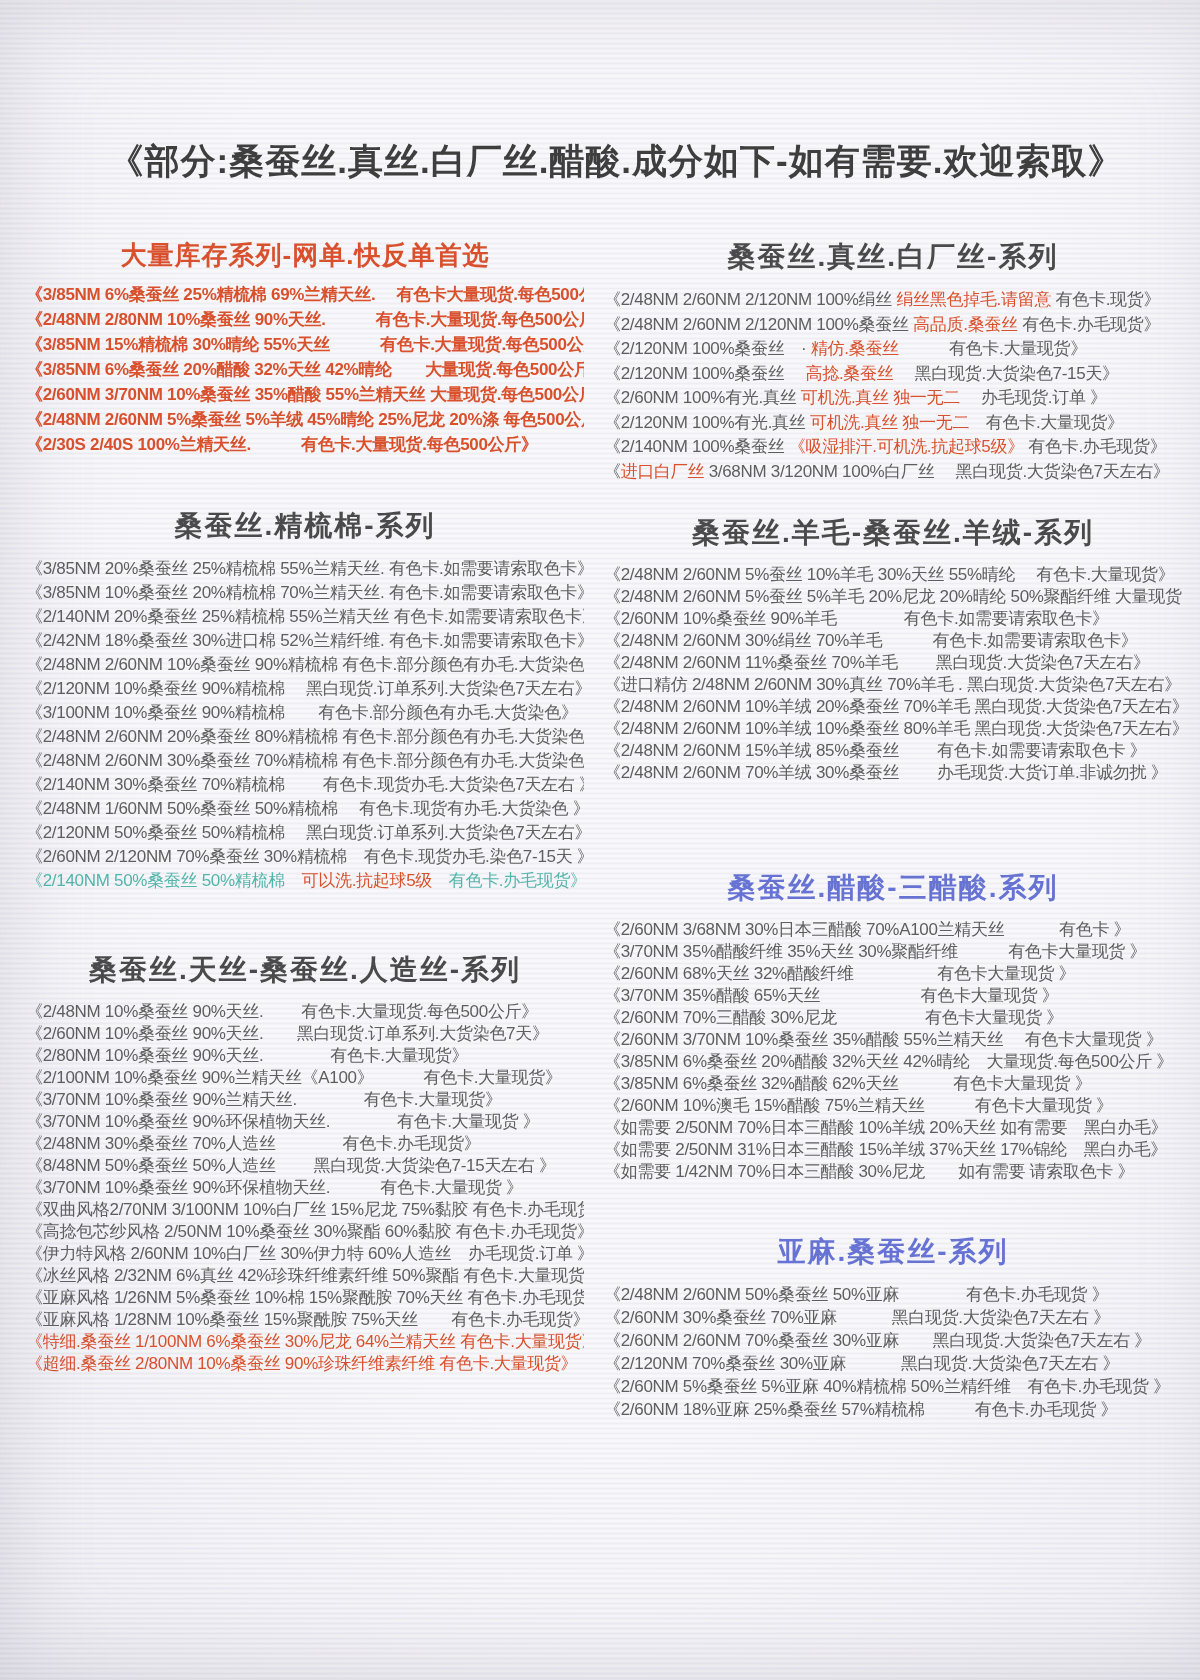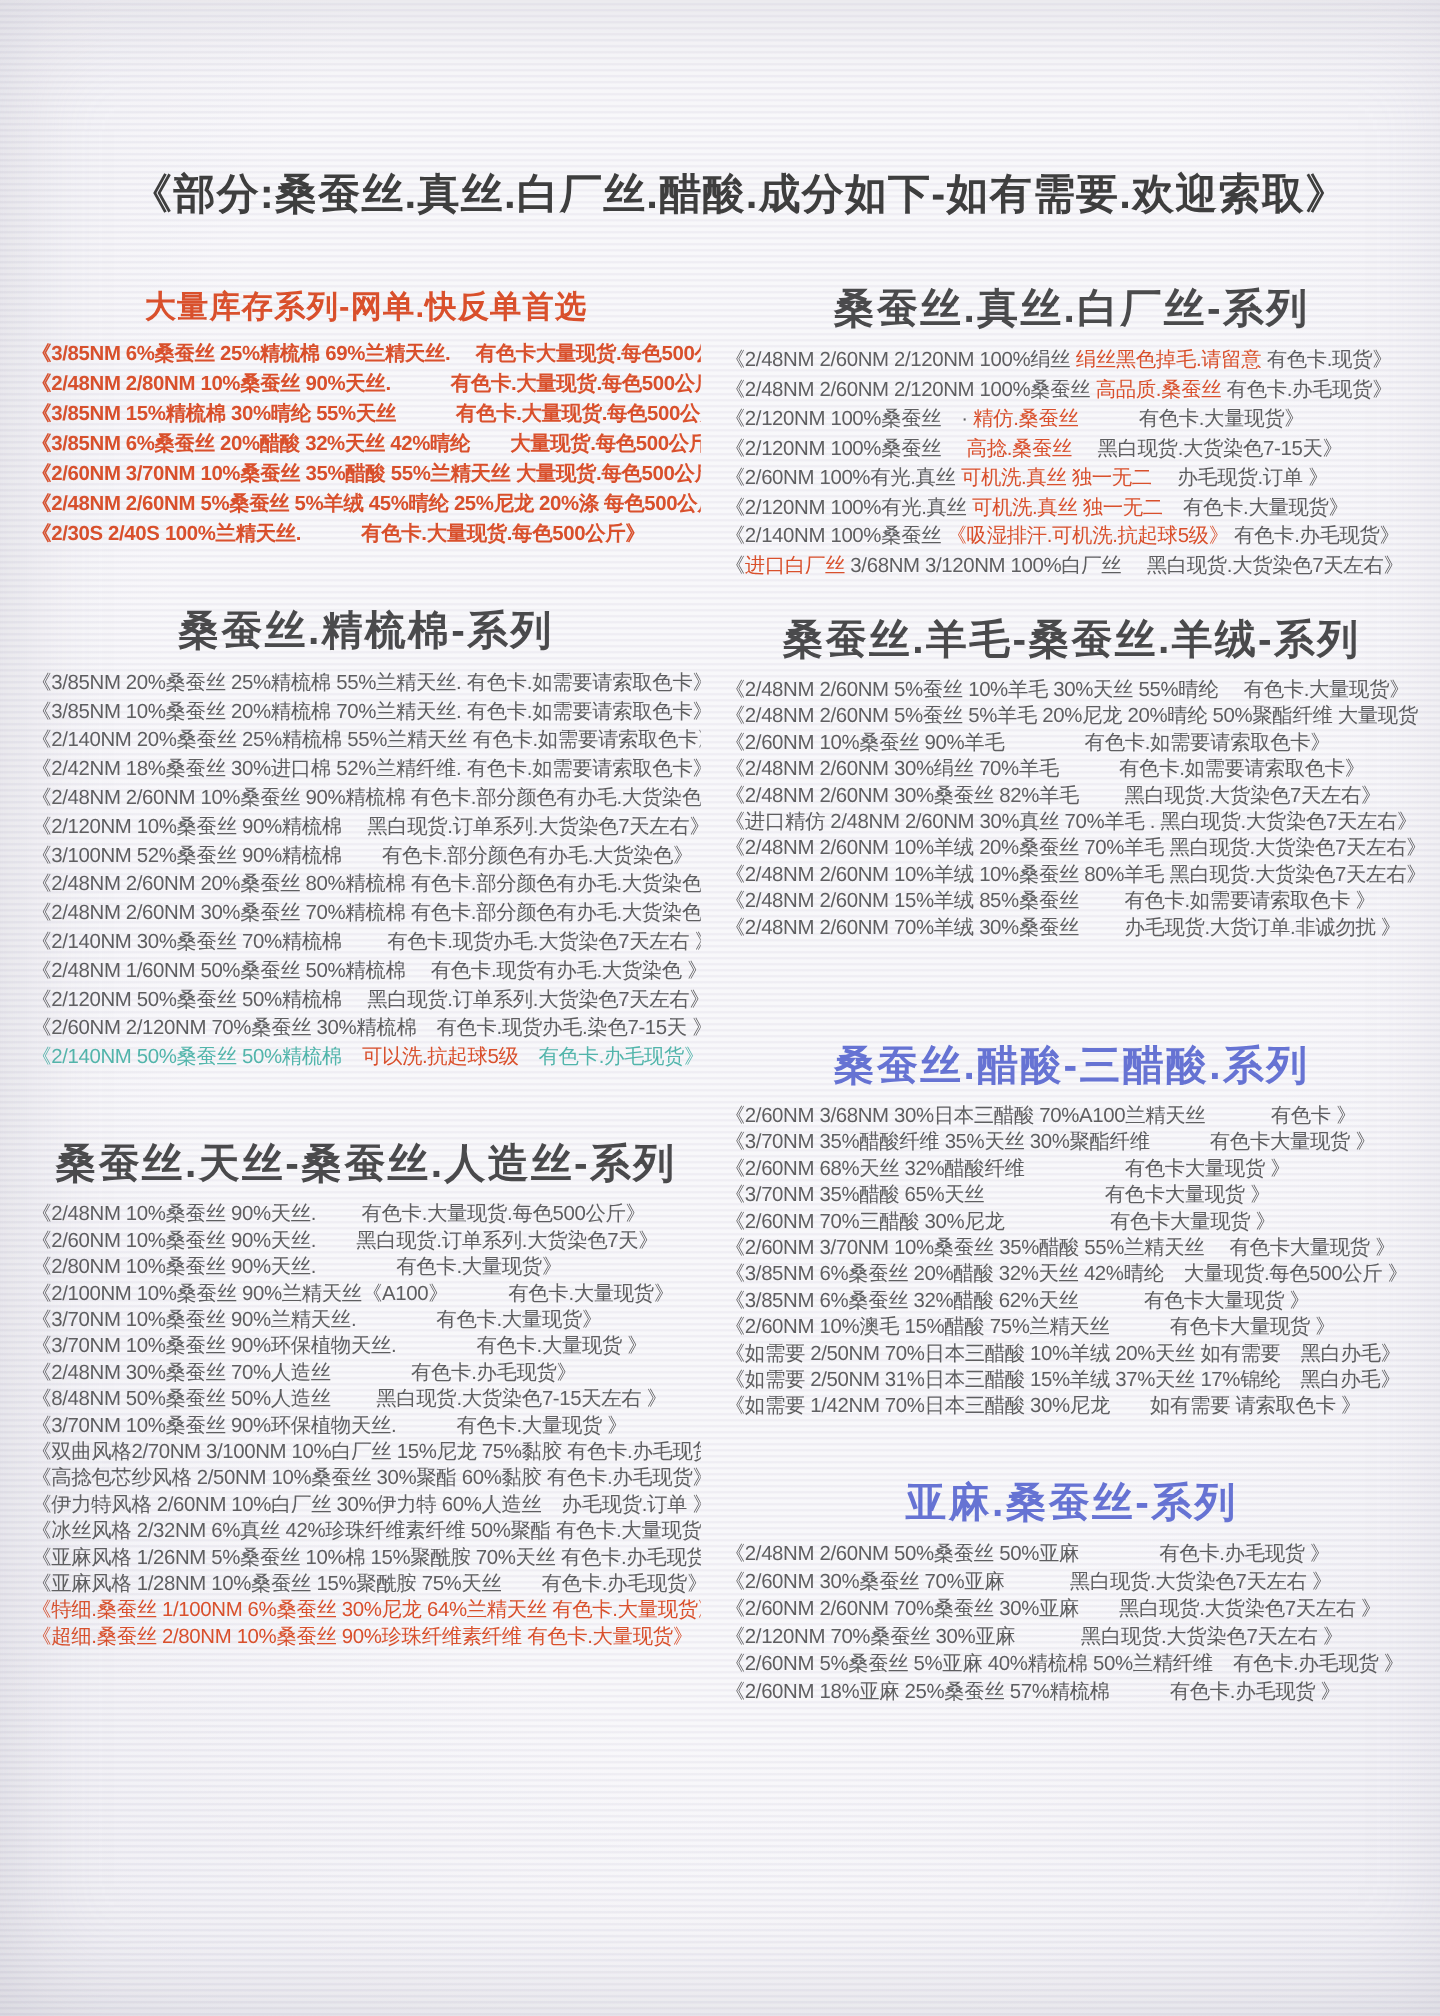--- a/index.html
+++ b/index.html
@@ -26,21 +26,21 @@
     margin:0;text-align:center;
     font-size:35px;font-weight:bold;letter-spacing:1px;
     color:#3e3e3e;
   }
   .col{position:absolute;top:238px;}
   .col-left{left:26px;width:558px;}
   .col-right{left:604px;width:578px;}
   section{display:block;}
   .sec-header{
     margin:0 0 12px 0;
-    font-size:34px;font-weight:bold;
+    font-size:28px;font-weight:bold;
     text-align:center;letter-spacing:2px;
     line-height:38px;
   }
   [data-section="stock"] .sec-header{font-size:26px;line-height:34px;margin-bottom:10px;letter-spacing:1px;}
   .line{
     font-size:17px;
     letter-spacing:-0.3px;
     white-space:nowrap;overflow:hidden;
   }
   [data-section="stock"]   .line{line-height:25px;font-weight:bold;}
@@ -73,21 +73,21 @@
         <div class="line"><span style="color: rgb(217, 80, 44); margin-top: 36px;">《2/30S 2/40S 100%兰精天丝.　　　有色卡.大量现货.每色500公斤》</span></div>
       </section>
       <section data-section="cotton">
         <h2 class="sec-header" style="color: rgb(74, 74, 76);">桑蚕丝.精梳棉-系列</h2>
         <div class="line"><span style="color: rgb(94, 94, 96);">《3/85NM 20%桑蚕丝 25%精梳棉 55%兰精天丝. 有色卡.如需要请索取色卡》</span></div>
         <div class="line"><span style="color: rgb(94, 94, 96);">《3/85NM 10%桑蚕丝 20%精梳棉 70%兰精天丝. 有色卡.如需要请索取色卡》</span></div>
         <div class="line"><span style="color: rgb(94, 94, 96);">《2/140NM 20%桑蚕丝 25%精梳棉 55%兰精天丝  有色卡.如需要请索取色卡》</span></div>
         <div class="line"><span style="color: rgb(94, 94, 96);">《2/42NM 18%桑蚕丝 30%进口棉 52%兰精纤维.  有色卡.如需要请索取色卡》</span></div>
         <div class="line"><span style="color: rgb(94, 94, 96);">《2/48NM 2/60NM 10%桑蚕丝 90%精梳棉 有色卡.部分颜色有办毛.大货染色》</span></div>
         <div class="line"><span style="color: rgb(94, 94, 96);">《2/120NM 10%桑蚕丝 90%精梳棉　 黑白现货.订单系列.大货染色7天左右》</span></div>
-        <div class="line"><span style="color: rgb(94, 94, 96);">《3/100NM 52%桑蚕丝 90%精梳棉　　有色卡.部分颜色有办毛.大货染色》</span></div>
+        <div class="line"><span style="color: rgb(94, 94, 96);">《3/100NM 10%桑蚕丝 90%精梳棉　　有色卡.部分颜色有办毛.大货染色》</span></div>
         <div class="line"><span style="color: rgb(94, 94, 96);">《2/48NM 2/60NM 20%桑蚕丝 80%精梳棉 有色卡.部分颜色有办毛.大货染色》</span></div>
         <div class="line"><span style="color: rgb(94, 94, 96);">《2/48NM 2/60NM 30%桑蚕丝 70%精梳棉 有色卡.部分颜色有办毛.大货染色》</span></div>
         <div class="line"><span style="color: rgb(94, 94, 96);">《2/140NM 30%桑蚕丝 70%精梳棉　　 有色卡.现货办毛.大货染色7天左右 》</span></div>
         <div class="line"><span style="color: rgb(94, 94, 96);">《2/48NM 1/60NM 50%桑蚕丝 50%精梳棉　 有色卡.现货有办毛.大货染色 》</span></div>
         <div class="line"><span style="color: rgb(94, 94, 96);">《2/120NM 50%桑蚕丝 50%精梳棉　 黑白现货.订单系列.大货染色7天左右》</span></div>
         <div class="line"><span style="color: rgb(94, 94, 96);">《2/60NM 2/120NM 70%桑蚕丝 30%精梳棉　有色卡.现货办毛.染色7-15天 》</span></div>
         <div class="line"><span style="color: rgb(82, 181, 171);">《2/140NM 50%桑蚕丝 50%精梳棉　</span><span style="color: rgb(217, 80, 44);">可以洗.抗起球5级</span><span style="color: rgb(82, 181, 171);">　有色卡.办毛现货》</span></div>
       </section>
       <section data-section="tencel">
         <h2 class="sec-header" style="color: rgb(74, 74, 76);">桑蚕丝.天丝-桑蚕丝.人造丝-系列</h2>
@@ -121,21 +121,21 @@
         <div class="line"><span style="color: rgb(94, 94, 96);">《2/120NM 100%有光.真丝  </span><span style="color: rgb(217, 80, 44);">可机洗.真丝  独一无二</span><span style="color: rgb(94, 94, 96);">　有色卡.大量现货》</span></div>
         <div class="line"><span style="color: rgb(94, 94, 96);">《2/140NM 100%桑蚕丝 </span><span style="color: rgb(217, 80, 44);">《吸湿排汗.可机洗.抗起球5级》</span><span style="color: rgb(94, 94, 96);"> 有色卡.办毛现货》</span></div>
         <div class="line"><span style="color: rgb(94, 94, 96);">《</span><span style="color: rgb(217, 80, 44);">进口白厂丝</span><span style="color: rgb(94, 94, 96);"> 3/68NM 3/120NM 100%白厂丝　 黑白现货.大货染色7天左右》</span></div>
       </section>
       <section data-section="wool">
         <h2 class="sec-header" style="color: rgb(74, 74, 76);">桑蚕丝.羊毛-桑蚕丝.羊绒-系列</h2>
         <div class="line"><span style="color: rgb(94, 94, 96);">《2/48NM 2/60NM 5%蚕丝 10%羊毛 30%天丝 55%晴纶　 有色卡.大量现货》</span></div>
         <div class="line"><span style="color: rgb(94, 94, 96);">《2/48NM 2/60NM 5%蚕丝 5%羊毛 20%尼龙 20%晴纶 50%聚酯纤维 大量现货》</span></div>
         <div class="line"><span style="color: rgb(94, 94, 96);">《2/60NM 10%桑蚕丝 90%羊毛　　　　有色卡.如需要请索取色卡》</span></div>
         <div class="line"><span style="color: rgb(94, 94, 96);">《2/48NM 2/60NM 30%绢丝 70%羊毛　　　有色卡.如需要请索取色卡》</span></div>
-        <div class="line"><span style="color: rgb(94, 94, 96);">《2/48NM 2/60NM 30%桑蚕丝 82%羊毛　　 黑白现货.大货染色7天左右》</span></div>
+        <div class="line"><span style="color: rgb(94, 94, 96);">《2/48NM 2/60NM 11%桑蚕丝 70%羊毛　　 黑白现货.大货染色7天左右》</span></div>
         <div class="line"><span style="color: rgb(94, 94, 96);">《进口精仿 2/48NM 2/60NM 30%真丝 70%羊毛 . 黑白现货.大货染色7天左右》</span></div>
         <div class="line"><span style="color: rgb(94, 94, 96);">《2/48NM 2/60NM 10%羊绒 20%桑蚕丝 70%羊毛 黑白现货.大货染色7天左右》</span></div>
         <div class="line"><span style="color: rgb(94, 94, 96);">《2/48NM 2/60NM 10%羊绒 10%桑蚕丝 80%羊毛 黑白现货.大货染色7天左右》</span></div>
         <div class="line"><span style="color: rgb(94, 94, 96);">《2/48NM 2/60NM 15%羊绒 85%桑蚕丝　　 有色卡.如需要请索取色卡 》</span></div>
         <div class="line"><span style="color: rgb(94, 94, 96);">《2/48NM 2/60NM 70%羊绒 30%桑蚕丝　　 办毛现货.大货订单.非诚勿扰 》</span></div>
       </section>
       <section data-section="acetate">
         <h2 class="sec-header" style="color: rgb(102, 115, 211);">桑蚕丝.醋酸-三醋酸.系列</h2>
         <div class="line"><span style="color: rgb(94, 94, 96);">《2/60NM 3/68NM 30%日本三醋酸 70%A100兰精天丝　　　 有色卡 》</span></div>
         <div class="line"><span style="color: rgb(94, 94, 96);">《3/70NM 35%醋酸纤维 35%天丝 30%聚酯纤维　　　有色卡大量现货 》</span></div>

